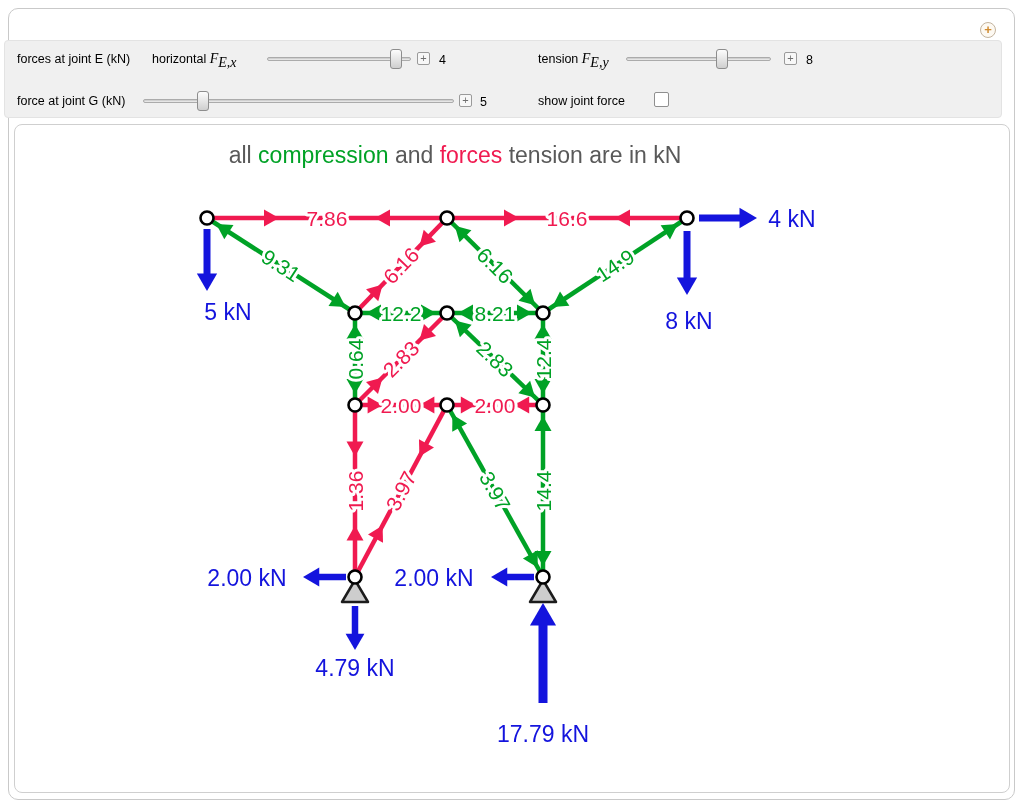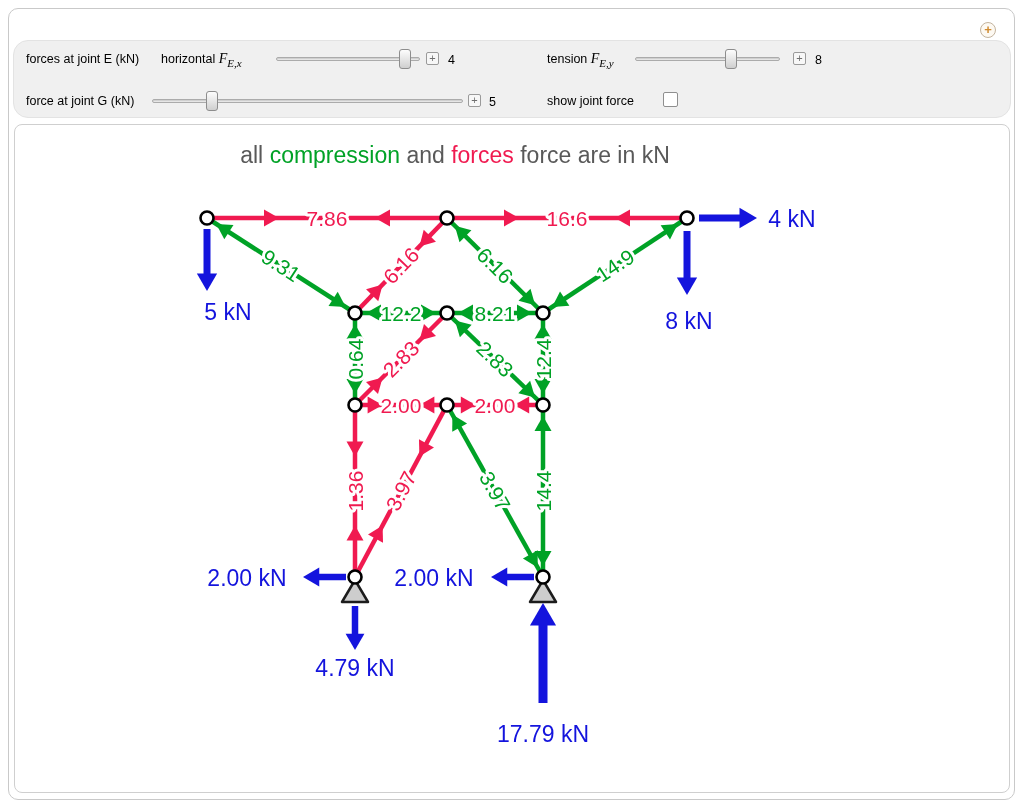--- a/index.html
+++ b/index.html
@@ -3,25 +3,25 @@
 <meta charset="utf-8">
 <style>
   *{margin:0;padding:0;box-sizing:border-box}
   html,body{width:1024px;height:809px;background:#fff;position:relative;overflow:hidden;
     font-family:"Liberation Sans",sans-serif;}
   .outer-frame{position:absolute;left:8px;top:8px;width:1007px;height:792px;
     border:1.5px solid #c9c9c9;border-radius:10px;background:#fff}
   .expander{position:absolute;left:980px;top:22px;width:16px;height:16px;border:1px solid #c3b49e;
     border-radius:50%;background:#fdf9f2;color:#d08a2f;font-size:13px;line-height:13px;
     text-align:center;cursor:pointer;font-weight:bold}
-  .controls{position:absolute;left:13px;top:40px;width:998px;height:78px;background:#f0f0f0;
-    border:1px solid #e3e3e3;border-radius:15px}
+  .controls{position:absolute;left:4px;top:40px;width:998px;height:78px;background:#f0f0f0;
+    border:1px solid #e3e3e3;border-radius:4px}
   .lbl{position:absolute;font-size:12.5px;color:#000;white-space:nowrap;line-height:15px}
   .sym{font-family:"Liberation Serif",serif;font-style:italic;font-size:14px}
-  .lbl sub{font-family:"Liberation Serif",serif;font-style:italic;font-size:11px}
+  .lbl sub{font-family:"Liberation Serif",serif;font-style:italic;font-size:14px}
   .slider{position:absolute;height:20px}
   .slider .track{position:absolute;left:0;right:0;top:8px;height:4px;background:#e9e9e9;
     border:1px solid #ababab;border-radius:2px;box-shadow:inset 0 1px 1px rgba(0,0,0,.12)}
   .slider .thumb{position:absolute;top:0;width:12px;height:20px;
     background:linear-gradient(180deg,#fdfdfd,#cfcfcf);border:1px solid #8d8d8d;border-radius:3px}
   .plusbox{position:absolute;width:13px;height:13px;border:1px solid #9a9a9a;border-radius:2px;
     background:#f7f7f7;color:#6f6f6f;font-size:11px;line-height:11px;text-align:center}
   .val{position:absolute;font-size:12.5px;color:#000}
   .checkbox{position:absolute;width:15px;height:15px;background:#fff;border:1px solid #8f8f8f;border-radius:2px}
   .main{position:absolute;left:14px;top:124px;width:996px;height:669px;border:1px solid #cfcfcf;
@@ -84,21 +84,21 @@
   </div>
   <div class="plusbox" style="left:454px;top:53px">+</div>
   <span class="val" style="left:475px;top:54px">5</span>
 
   <span class="lbl" style="left:533px;top:53px">show joint force</span>
   <div class="checkbox" style="left:649px;top:51px"></div>
 </div>
 
 <div class="main"></div>
 
-<div class="diagram-title"><span>all </span><span class="comp">compression</span><span> and </span><span class="tens">forces</span><span> force are in kN</span></div>
+<div class="diagram-title"><span>all </span><span class="comp">compression</span><span> and </span><span class="tens">forces</span><span> tension are in kN</span></div>
 
 <svg id="truss-svg" width="1024" height="809" viewBox="0 0 1024 809">
     <line x1="207" y1="218" x2="447" y2="218" class="member tension"></line>
     <line x1="447" y1="218" x2="687" y2="218" class="member tension"></line>
     <line x1="207" y1="218" x2="355" y2="313" class="member compression"></line>
     <line x1="447" y1="218" x2="355" y2="313" class="member tension"></line>
     <line x1="447" y1="218" x2="543" y2="313" class="member compression"></line>
     <line x1="687" y1="218" x2="543" y2="313" class="member compression"></line>
     <line x1="355" y1="313" x2="447" y2="313" class="member compression"></line>
     <line x1="447" y1="313" x2="543" y2="313" class="member compression"></line>

